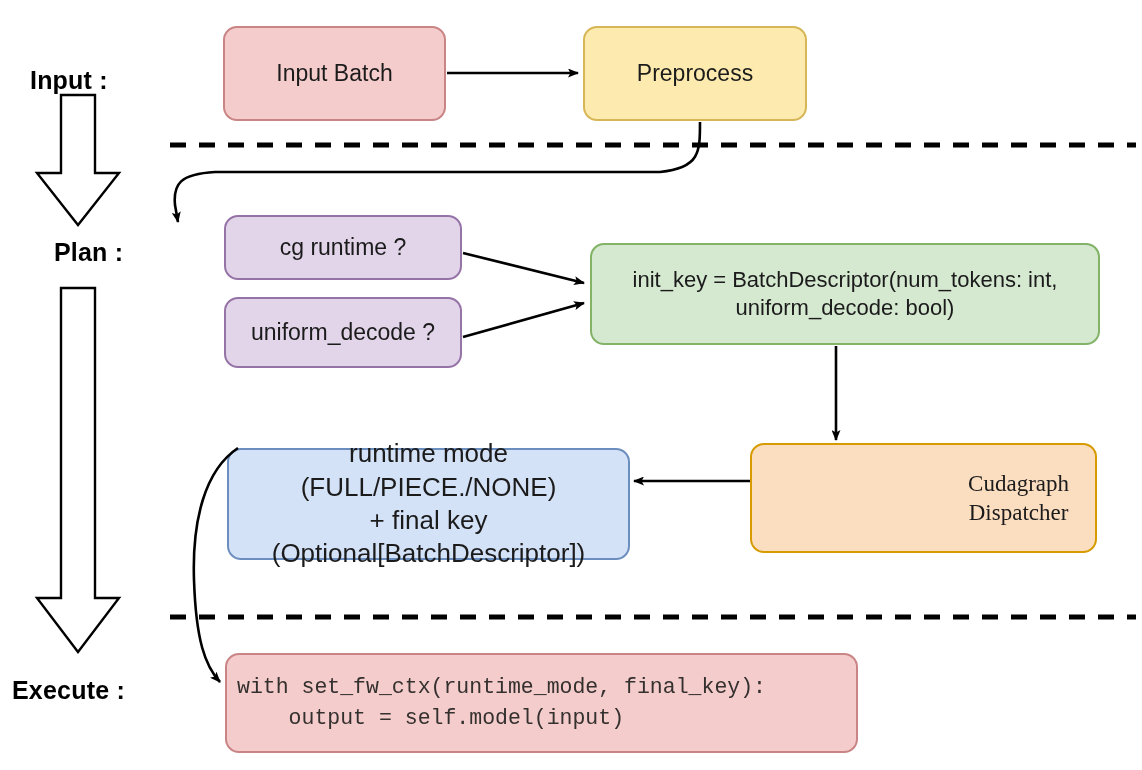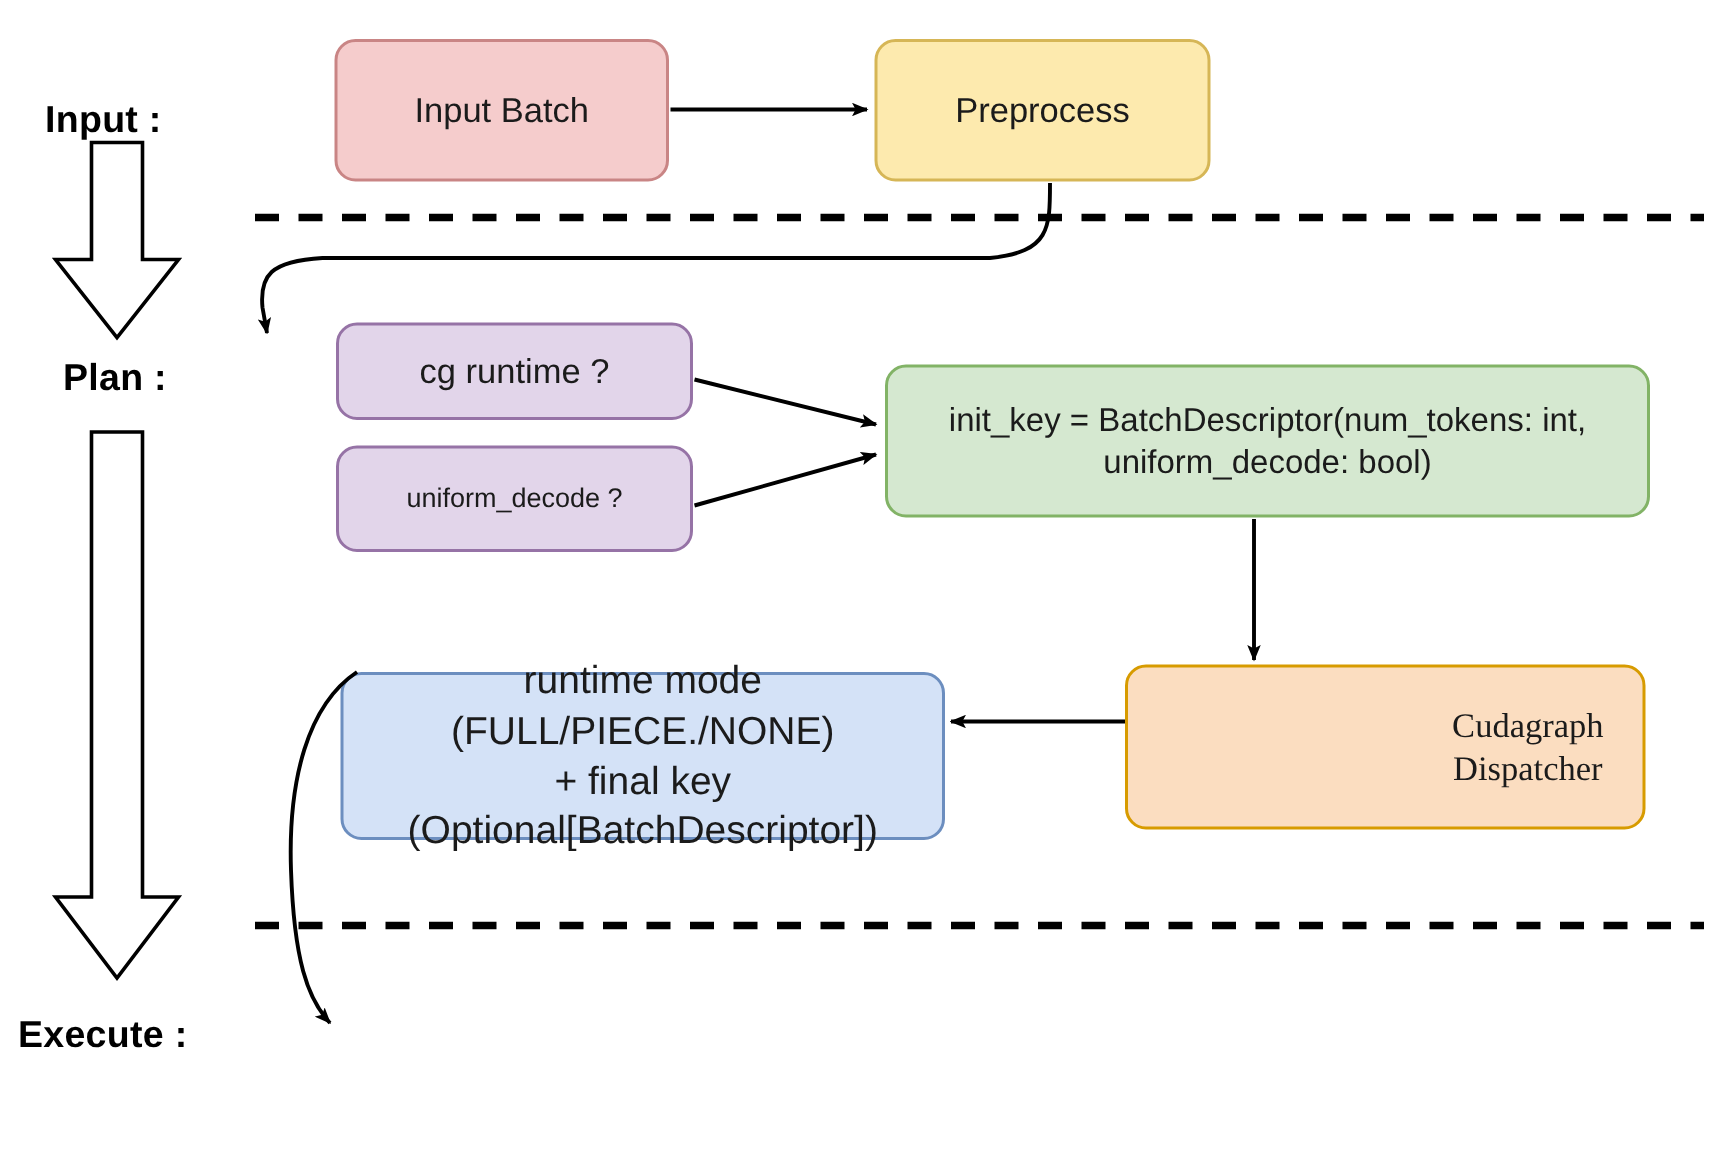--- a/index.html
+++ b/index.html
@@ -37,55 +37,59 @@
 <div id="stage">
 
   <svg class="layer arrows-big" viewBox="0 0 1142 770">
 
     <polygon points="61,95 95,95 95,173 119,173 78,225 37,173 61,173" fill="#ffffff" stroke="#000000" stroke-width="2.4" stroke-linejoin="miter"></polygon>
 
     <polygon points="61,288 95,288 95,598 119,598 78,652 37,598 61,598" fill="#ffffff" stroke="#000000" stroke-width="2.4" stroke-linejoin="miter"></polygon>
   </svg>
 
   <div class="stage-label" style="left:30px;top:44px;margin-top:22px;">Input :</div>
-  <div class="stage-label" style="left:42px;top:238px;">Plan :</div>
+  <div class="stage-label" style="left:54px;top:238px;">Plan :</div>
   <div class="stage-label" style="left:12px;top:676px;">Execute :</div>
 
   <div class="node n-pink" style="left:223px;top:26px;width:223px;height:95px;font-size:23px;">
     <span>Input Batch</span>
   </div>
 
   <div class="node n-yellow" style="left:583px;top:26px;width:224px;height:95px;font-size:23px;">
     <span>Preprocess</span>
   </div>
 
   <div class="node n-purple" style="left:224px;top:215px;width:238px;height:65px;font-size:23px;">
     <span>cg runtime ?</span>
   </div>
 
-  <div class="node n-purple" style="left:224px;top:297px;width:238px;height:71px;font-size:18px;">
+  <div class="node n-purple" style="left:224px;top:297px;width:238px;height:71px;font-size:23px;">
     <span>uniform_decode ?</span>
   </div>
 
   <div class="node n-green" style="left:590px;top:243px;width:510px;height:102px;font-size:22px;flex-direction:column;justify-content:center;padding-top:0;">
     <span>init_key = BatchDescriptor(num_tokens: int,</span>
     <span>uniform_decode: bool)</span>
   </div>
 
   <div class="node n-blue" style="left:227px;top:448px;width:403px;height:112px;font-size:26px;flex-direction:column;justify-content:center;">
     <span>runtime mode (FULL/PIECE./NONE)</span>
     <span>+ final key (Optional[BatchDescriptor])</span>
   </div>
 
   <div class="node n-orange-outer" style="left:750px;top:443px;width:347px;height:110px;font-size:23px;justify-content:flex-end;padding-right:26px;white-space:pre-line;z-index:3;font-family:Liberation Serif, serif;">
     <span>Cudagraph
 Dispatcher</span>
   </div>
 
 
+  <div class="node n-pink codebox" style="left:225px;top:653px;width:633px;height:100px;flex-direction:column;align-items:flex-start;justify-content:center;">
+    <span>with set_fw_ctx(runtime_mode, final_key):</span>
+    <span>    output = self.model(input)</span>
+  </div>
 
   <svg class="layer edges" viewBox="0 0 1142 770">
     <defs>
       <marker id="ah" markerWidth="11" markerHeight="9" refX="10" refY="4.5" orient="auto" markerUnits="userSpaceOnUse">
         <path d="M0,0 L11,4.5 L0,9 L2.4,4.5 Z" fill="#000"></path>
       </marker>
     </defs>
 
     <line x1="170" y1="145" x2="1136" y2="145" stroke="#000" stroke-width="5" stroke-dasharray="16 13" stroke-linecap="butt"></line>
 

